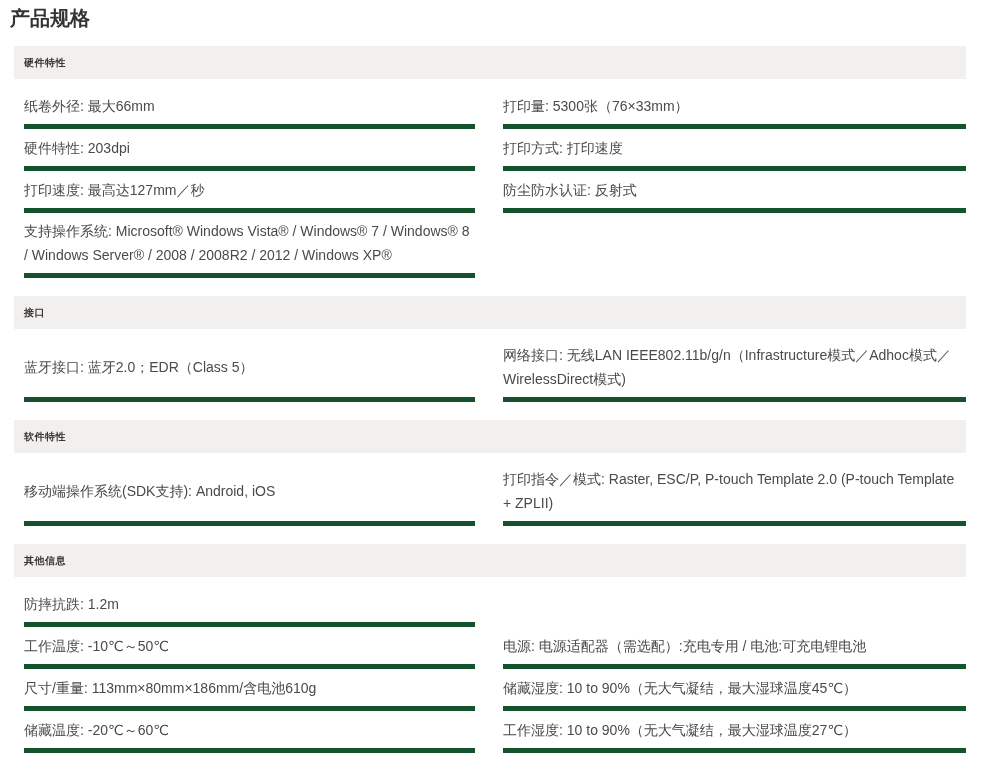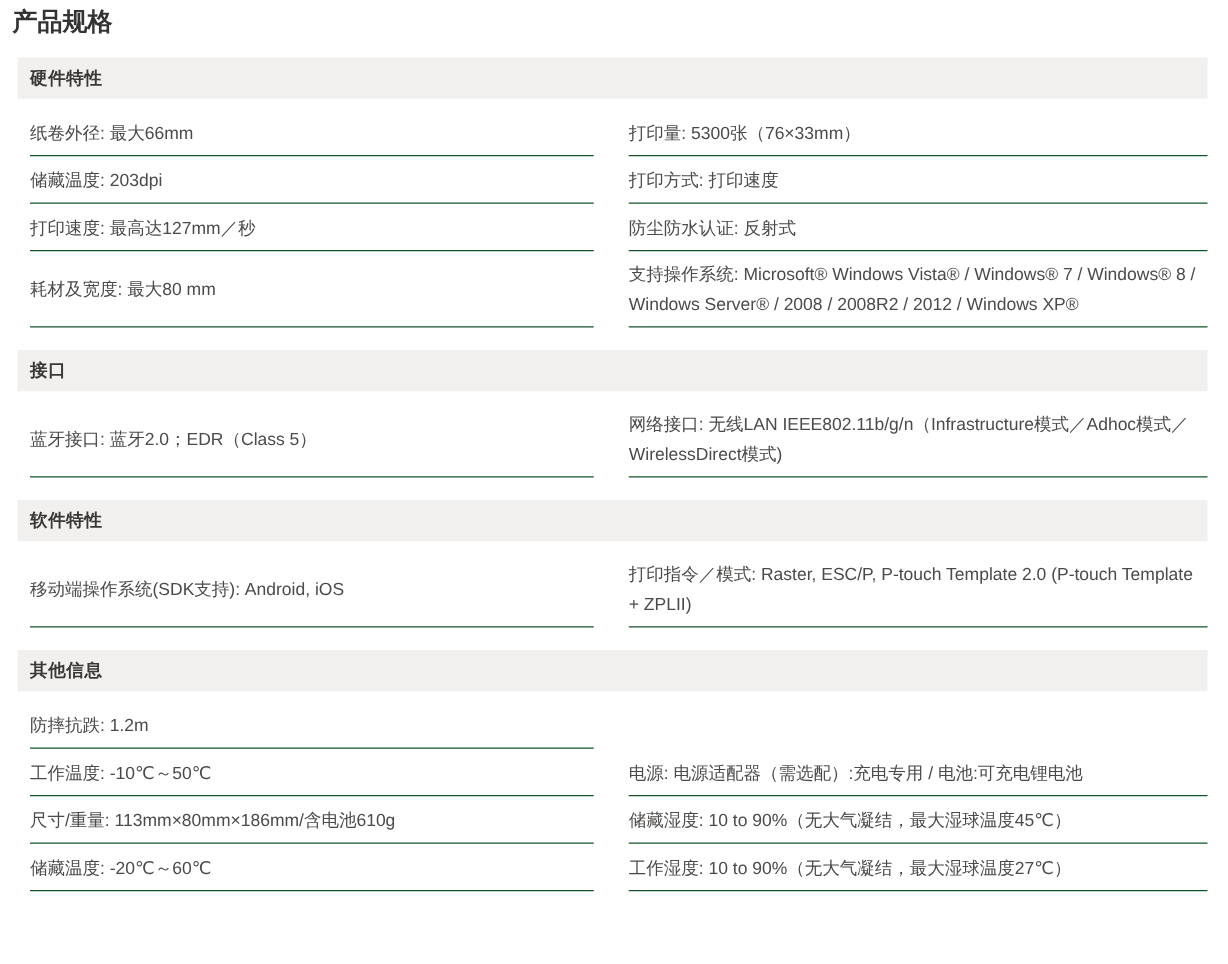--- a/index.html
+++ b/index.html
@@ -33,35 +33,35 @@
   }
   .section-bar {
     background: #f1f0ee;
     height: 33px;
     display: flex;
     align-items: center;
     padding-left: 10px;
     margin-bottom: 8px;
   }
   .section-title {
-    font-size: 14px;
+    font-size: 10px;
     font-weight: bold;
     color: #3a3836;
     letter-spacing: 0.5px;
   }
   .rows {
     padding-left: 10px;
   }
   .spec-row {
     display: grid;
     grid-template-columns: 451px 463px;
     column-gap: 28px;
   }
   .cell {
-    border-bottom: 1px solid #14532d;
+    border-bottom: 5px solid #14532d;
     padding: 6px 0;
     min-height: 25px;
     display: flex;
     align-items: center;
     font-size: 14px;
     line-height: 24px;
   }
   .cell-text {
     display: block;
   }
@@ -84,40 +84,37 @@
     <div class="cell left">
       <span class="cell-text">纸卷外径: 最大66mm</span>
     </div>
     <div class="cell right">
       <span class="cell-text">打印量: 5300张（76×33mm）</span>
     </div>
   </div>
 
   <div class="spec-row">
     <div class="cell left">
-      <span class="cell-text">储藏温度: 203dpi</span>
+      <span class="cell-text">硬件特性: 203dpi</span>
     </div>
     <div class="cell right">
       <span class="cell-text">打印方式: 打印速度</span>
     </div>
   </div>
 
   <div class="spec-row">
     <div class="cell left">
       <span class="cell-text">打印速度: 最高达127mm／秒</span>
     </div>
     <div class="cell right">
       <span class="cell-text">防尘防水认证: 反射式</span>
     </div>
   </div>
 
   <div class="spec-row">
-    <div class="cell left">
-      <span class="cell-text">耗材及宽度: 最大80 mm</span>
-    </div>
     <div class="cell right">
       <span class="cell-text">支持操作系统: Microsoft® Windows Vista® / Windows® 7 / Windows® 8 / Windows Server® / 2008 / 2008R2 / 2012 / Windows XP®</span>
     </div>
   </div>
 </div>
   </section>
 
   <section class="spec-section">
     <div class="section-bar">
       <span class="section-title">接口</span>

